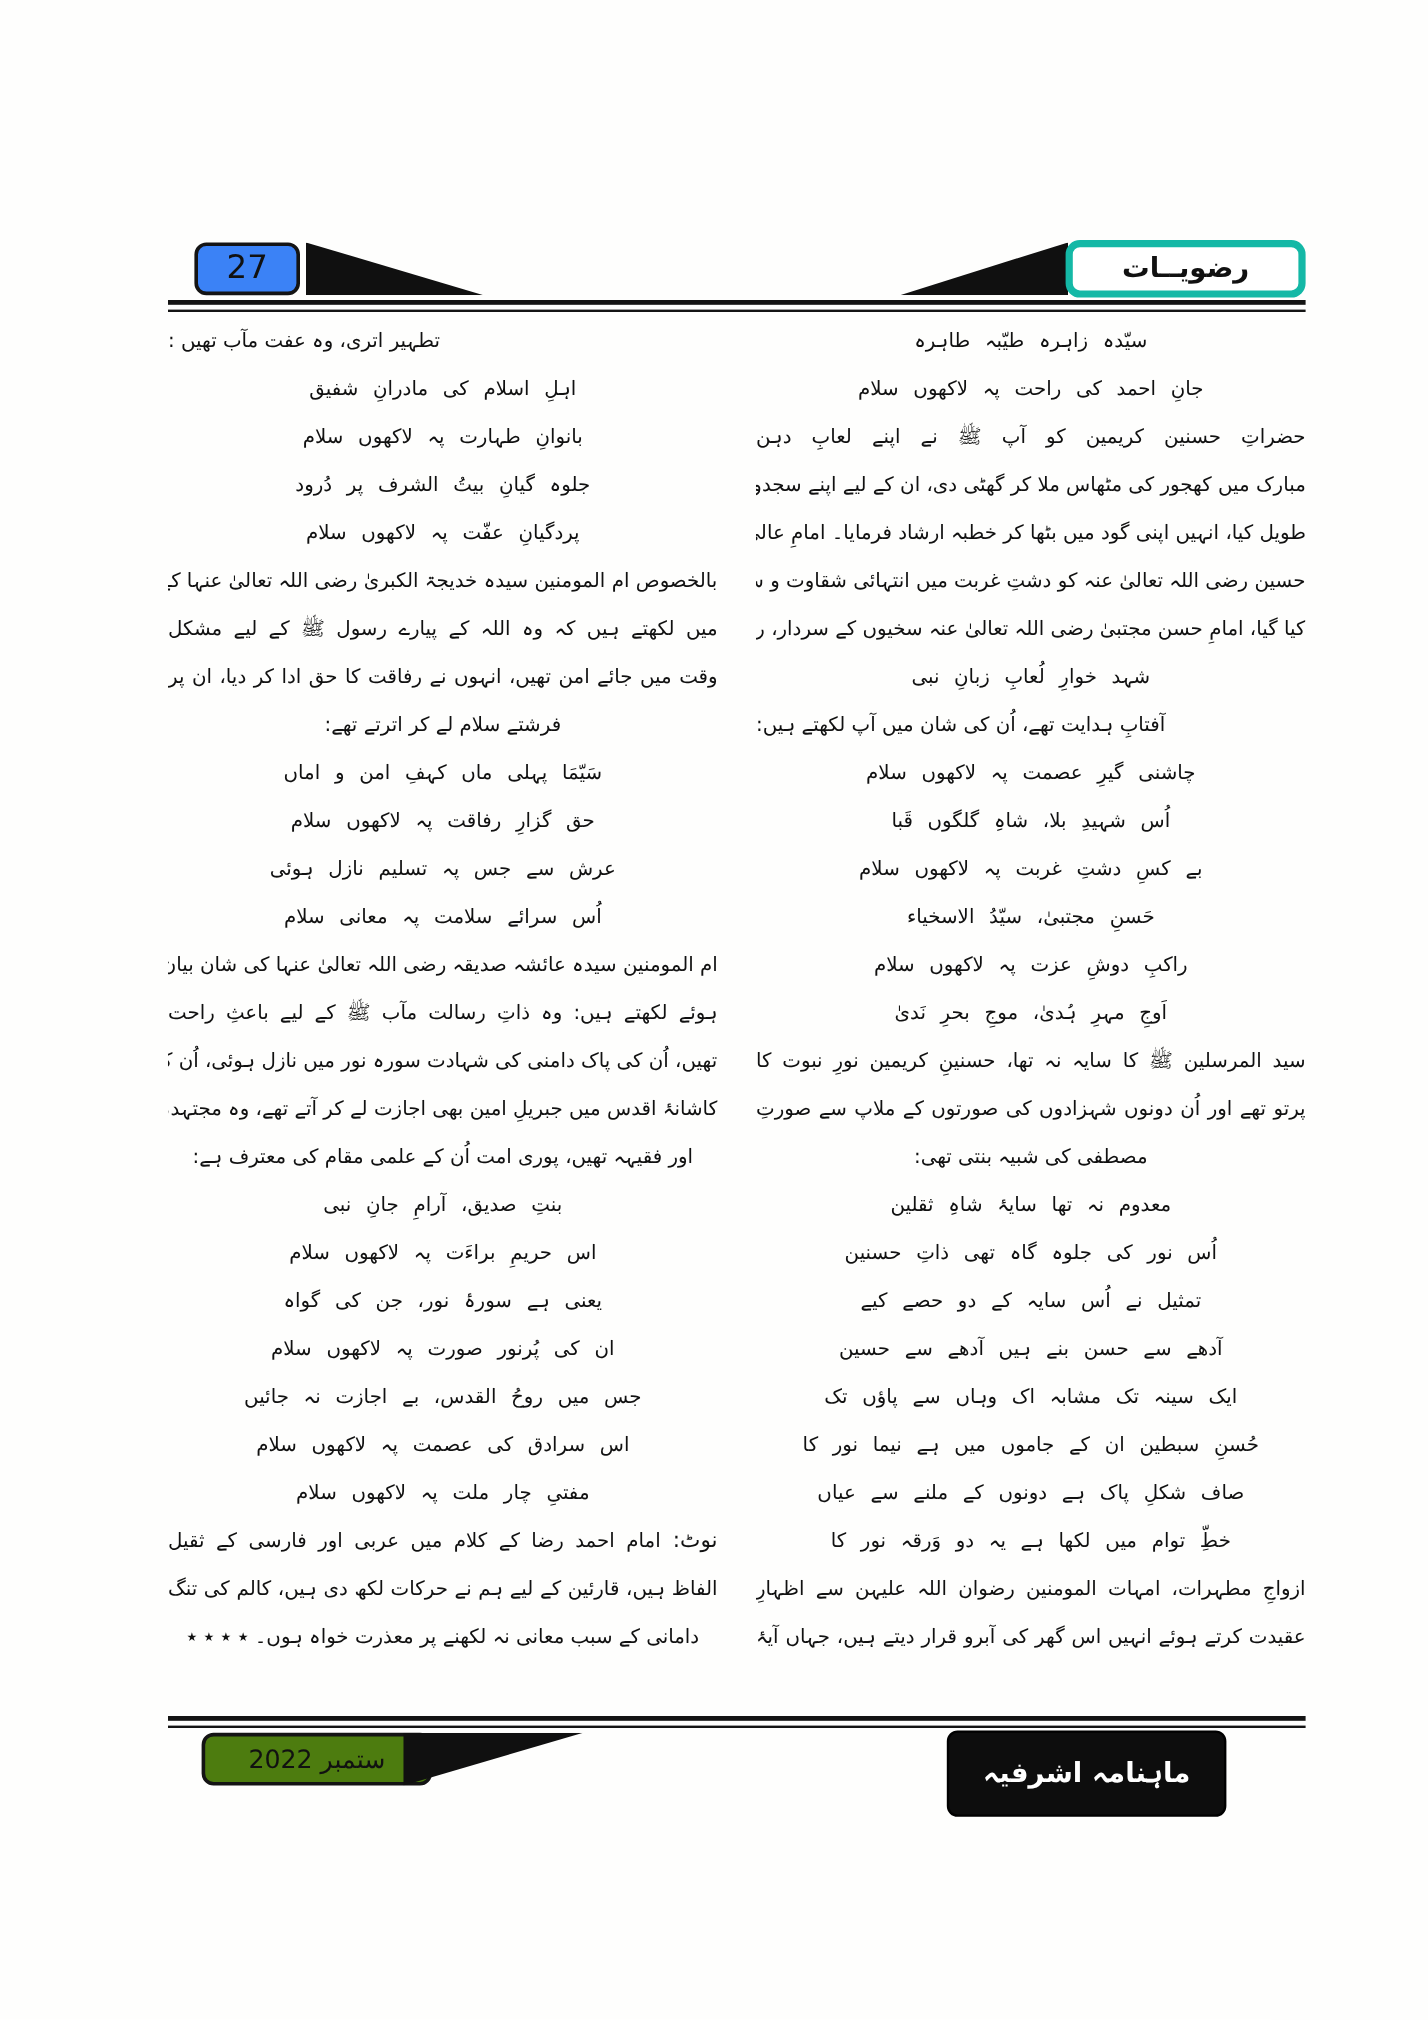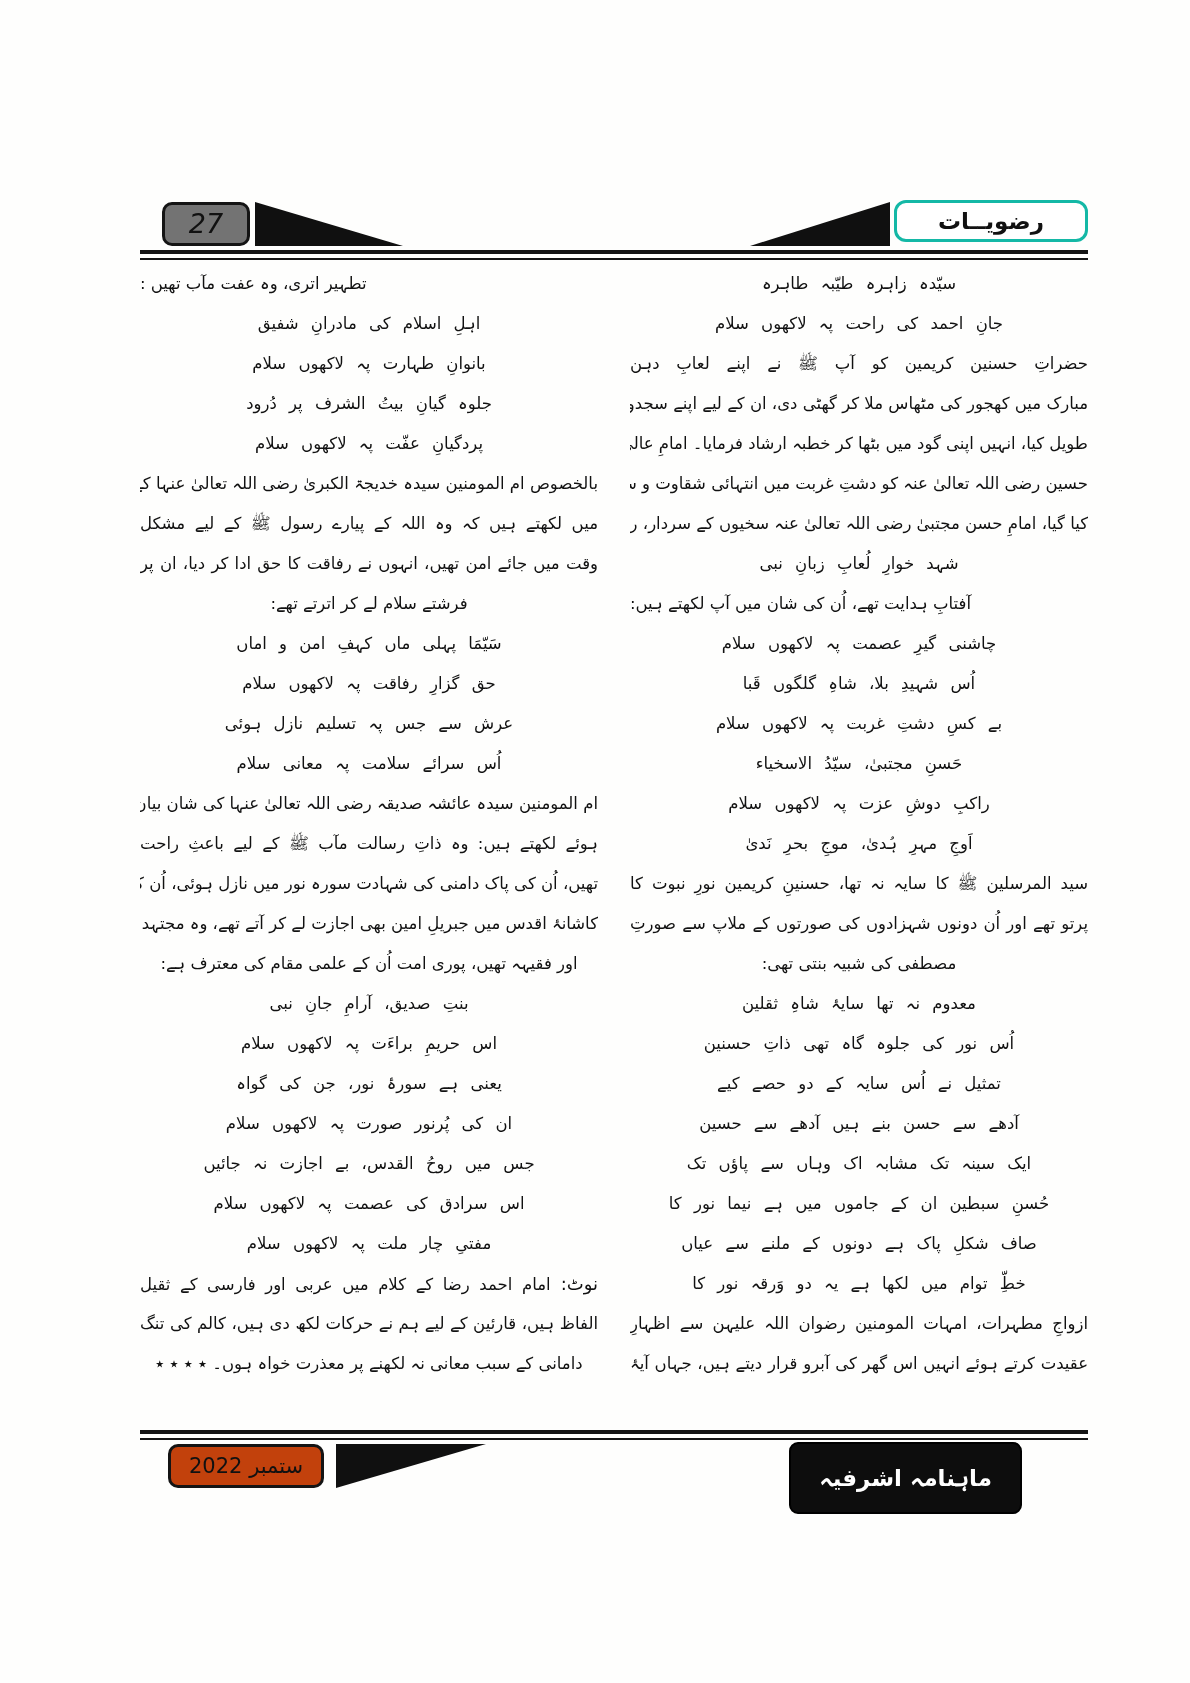--- a/index.html
+++ b/index.html
@@ -9,31 +9,31 @@
     font-family:"DejaVu Sans", sans-serif;
     color:#111;
     direction:rtl;
   }
   .page{position:absolute;inset:0;background:#fefefd;}
 
   
   .header{position:absolute;left:140px;top:198px;width:948px;height:52px;}
   .pagenum-box{
     position:absolute;left:22px;top:4px;width:82px;height:38px;
-    border:3px solid #141414;border-radius:10px;background:#737373;
-    font-size:27px;line-height:38px;text-align:center;direction:ltr;font-style:italic;
+    border:3px solid #141414;border-radius:10px;background:#3b82f6;
+    font-size:27px;line-height:38px;text-align:center;direction:ltr;
   }
   .tri{position:absolute;background:#101010;}
   .tri-after-pagenum{left:115px;top:4px;width:148px;height:44px;
     clip-path:polygon(0 0,0 100%,100% 100%);}
   .tri-before-section{right:198px;top:4px;width:140px;height:44px;
     clip-path:polygon(100% 0,100% 100%,0 100%);}
   .section-box{
     position:absolute;right:0;top:2px;min-width:140px;height:36px;
-    border:3px solid #14b8a6;border-radius:12px;background:#fff;
+    border:6px solid #14b8a6;border-radius:12px;background:#fff;
     font-size:23px;font-weight:bold;line-height:36px;text-align:center;
     padding:0 24px;letter-spacing:1px;
   }
   .rule{position:absolute;left:140px;width:948px;height:4px;
     border-top:4px solid #141414;border-bottom:2px solid #141414;}
   .rule-top{top:250px;}
   .rule-bottom{top:1430px;}
 
   
   .columns{
@@ -49,22 +49,22 @@
   .line.plain{text-align:left;}
   .line.center{text-align:center;}
   .line.verse{text-align:center;word-spacing:7px;}
   .line.note{text-align:justify;text-align-last:justify;}
   .line b{font-weight:normal;font-size:18px;}
 
   
   .footer{position:absolute;left:140px;top:1442px;width:948px;height:52px;}
   .date-box{
     position:absolute;left:28px;top:2px;height:38px;
-    border:3px solid #141414;border-radius:10px;background:#c2410c;
-    font-size:21px;line-height:38px;text-align:center;padding:0 18px;
+    border:3px solid #141414;border-radius:10px;background:#4d7c0f;
+    font-size:21px;line-height:38px;text-align:center;padding:0 36px;
     white-space:nowrap;
   }
   .tri-after-date{position:absolute;left:196px;top:2px;width:150px;height:44px;
     background:#101010;clip-path:polygon(0 0,100% 0,0 100%);}
   .magazine-banner{
     position:absolute;right:66px;top:0;height:44px;
     background:#0d0d0d;color:#fff;border-radius:9px;border:2px solid #000;
     font-size:23px;font-weight:bold;line-height:44px;text-align:left;
     padding:12px 28px;white-space:nowrap;
   }

